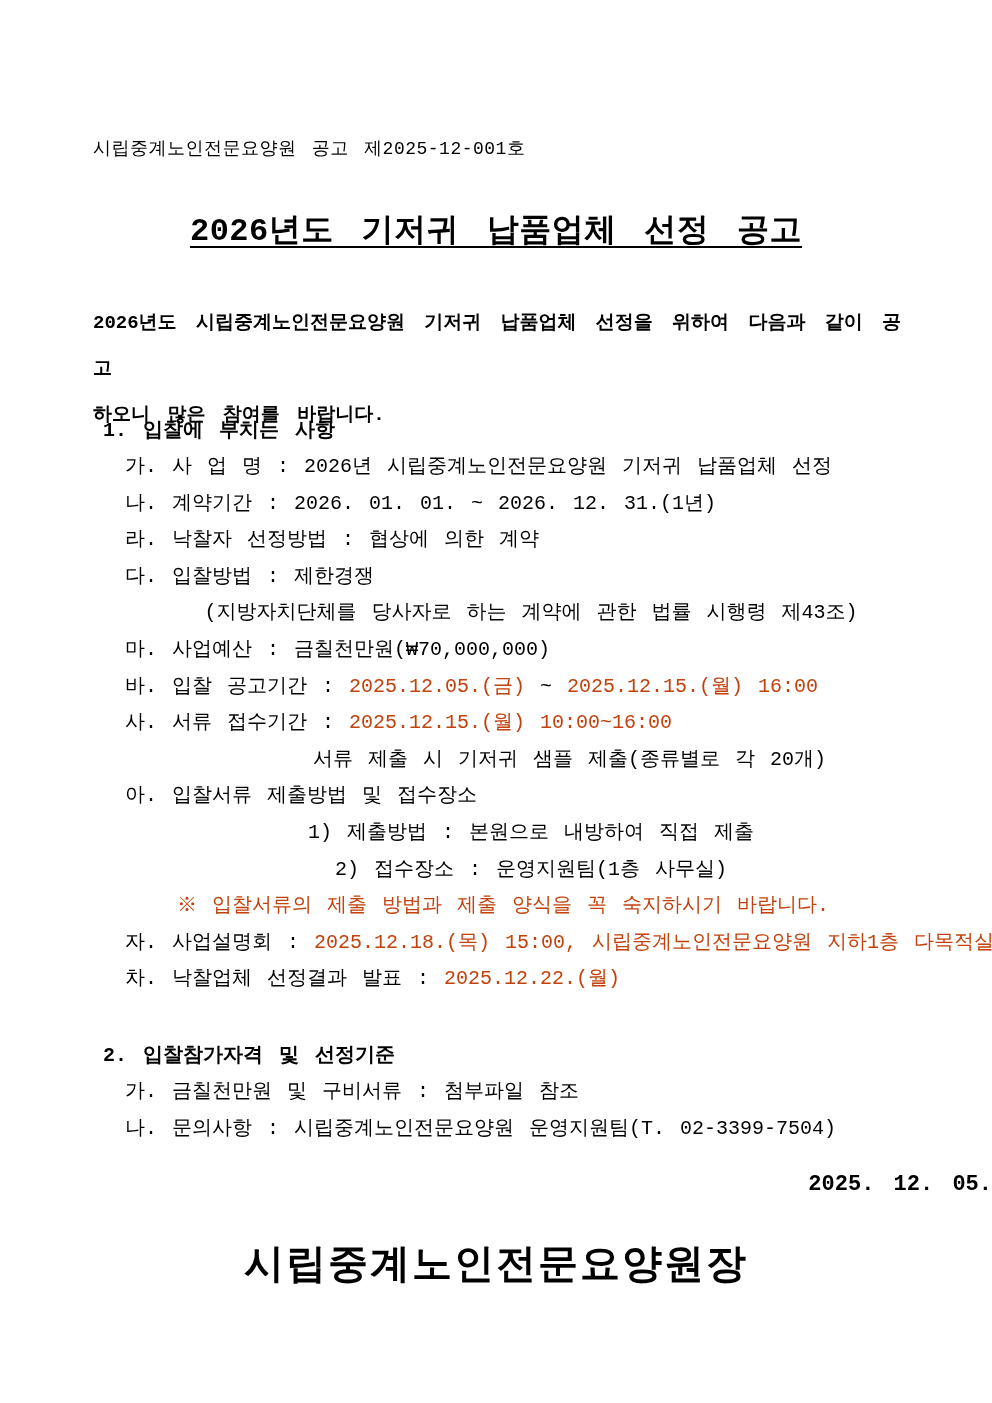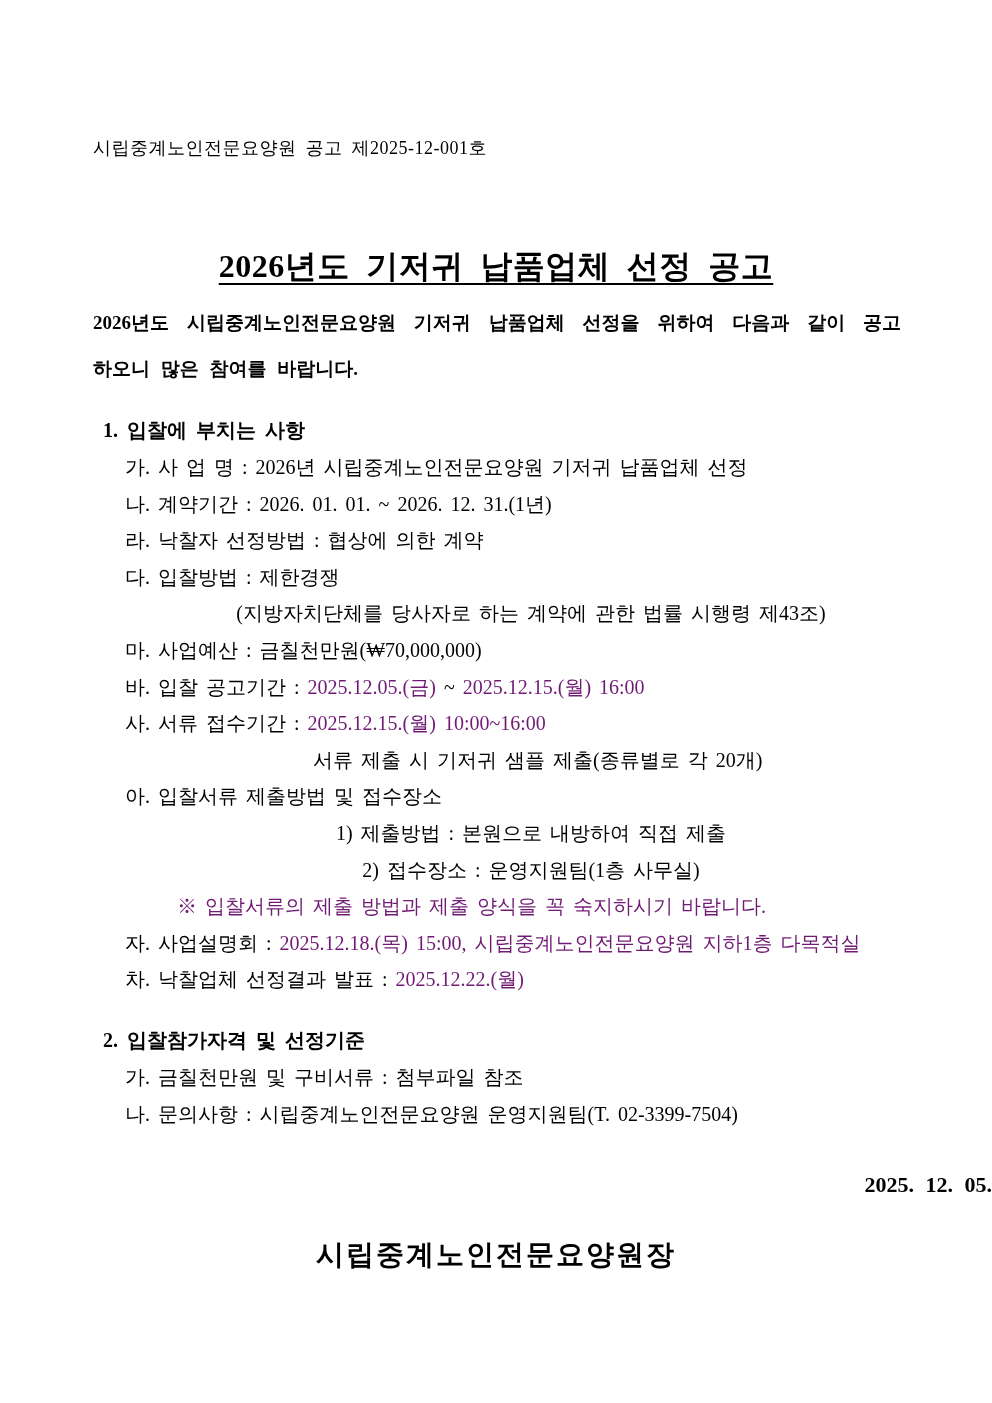--- a/index.html
+++ b/index.html
@@ -5,21 +5,21 @@
   html, body {
     margin: 0;
     padding: 0;
     background: #ffffff;
   }
   .page {
     position: relative;
     width: 992px;
     height: 1403px;
     background: #ffffff;
-    font-family: Liberation Serif, serif;
+    font-family: Liberation Mono, monospace;
     color: #000000;
     overflow: hidden;
   }
   .doc-number {
     position: absolute;
     left: 93px;
     top: 136px;
     font-size: 18px;
     letter-spacing: 0.5px;
     word-spacing: 4px;
@@ -27,21 +27,20 @@
   .doc-title {
     position: absolute;
     left: 0;
     top: 208px;
     width: 100%;
     text-align: center;
     font-size: 32px;
     font-weight: bold;
     letter-spacing: 0.5px;
     word-spacing: 8px;
-    margin-top: 37px;
   }
   .doc-title span {
     text-decoration: underline;
     text-underline-offset: 6px;
     text-decoration-thickness: 2px;
   }
   .intro {
     position: absolute;
     left: 93px;
     top: 300px;
@@ -71,39 +70,39 @@
   .line {
     font-size: 20px;
     line-height: 36.6px;
     word-spacing: 3px;
     white-space: nowrap;
   }
   .ind-1 { padding-left: 32px; }
   .ind-2 { padding-left: 56px; text-align: center; }
   .ind-3 { padding-left: 84px; }
   .ind-4 { padding-left: 220px; }
-  .section + .section { margin-top: 24px; }
-  .blue { color: #701a75; }
+  .section + .section { margin-top: 39px; }
+  .blue { color: #c2410c; }
   .doc-date {
     position: absolute;
     left: 0;
     top: 1172px;
     width: 100%;
     text-align: right;
     font-size: 22px;
     font-weight: bold;
     word-spacing: 6px;
   }
   .signature {
     position: absolute;
     left: 0;
     top: 1236px;
     width: 100%;
     text-align: center;
-    font-size: 28px;
+    font-size: 40px;
     font-weight: bold;
     letter-spacing: 2px;
   }
 </style>
 </head>
 <body>
 
 <div class="page">
 
   <div class="doc-number">시립중계노인전문요양원 공고 제2025-12-001호</div>

